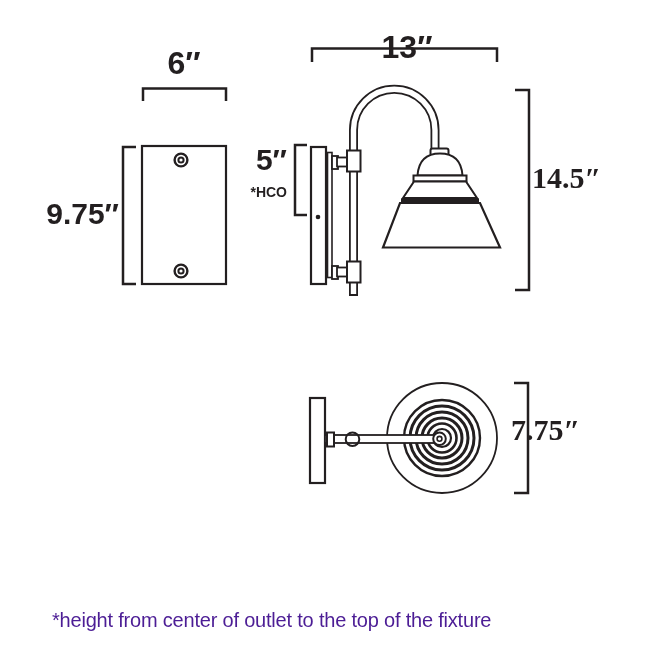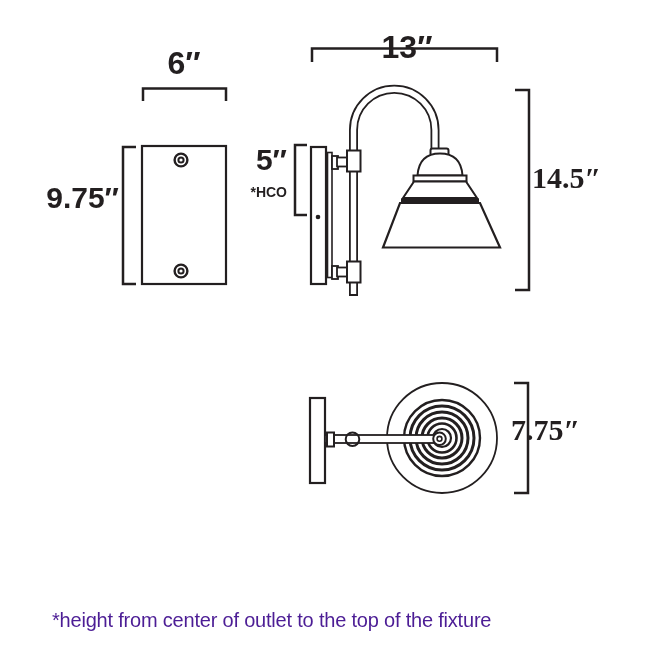--- a/index.html
+++ b/index.html
@@ -104,21 +104,21 @@
         <circle class="ln" stroke-width="2" cx="352.5" cy="439.2" r="6.8"></circle>
         <circle class="wf" stroke-width="2" cx="439.5" cy="438.8" r="6.3"></circle>
         <circle class="ln" stroke-width="1.6" cx="439.5" cy="438.8" r="2.4"></circle>
       </g>
 
       <path class="ln" stroke-width="2.5" d="M514,383 H528 V493 H514"></path>
     </g>
   </svg>
 
   <div class="lbl big center" style="left:184px;top:63px;">6″</div>
-  <div class="lbl rightal" style="left:119px;top:198px;">9.75″</div>
+  <div class="lbl rightal" style="left:119px;top:214px;">9.75″</div>
 
   <div class="lbl big center" style="left:407px;top:31px;margin-top:16px;">13″</div>
   <div class="lbl leftal" style="left:532px;top:178px;">14.5″</div>
   <div class="lbl rightal" style="left:287px;top:160px;">5″</div>
   <div class="lbl small rightal" style="left:287px;top:192px;">*HCO</div>
 
   <div class="lbl leftal" style="left:511px;top:430px;">7.75″</div>
 
   <div class="footnote">*height from center of outlet to the top of the fixture</div>
 </div>

